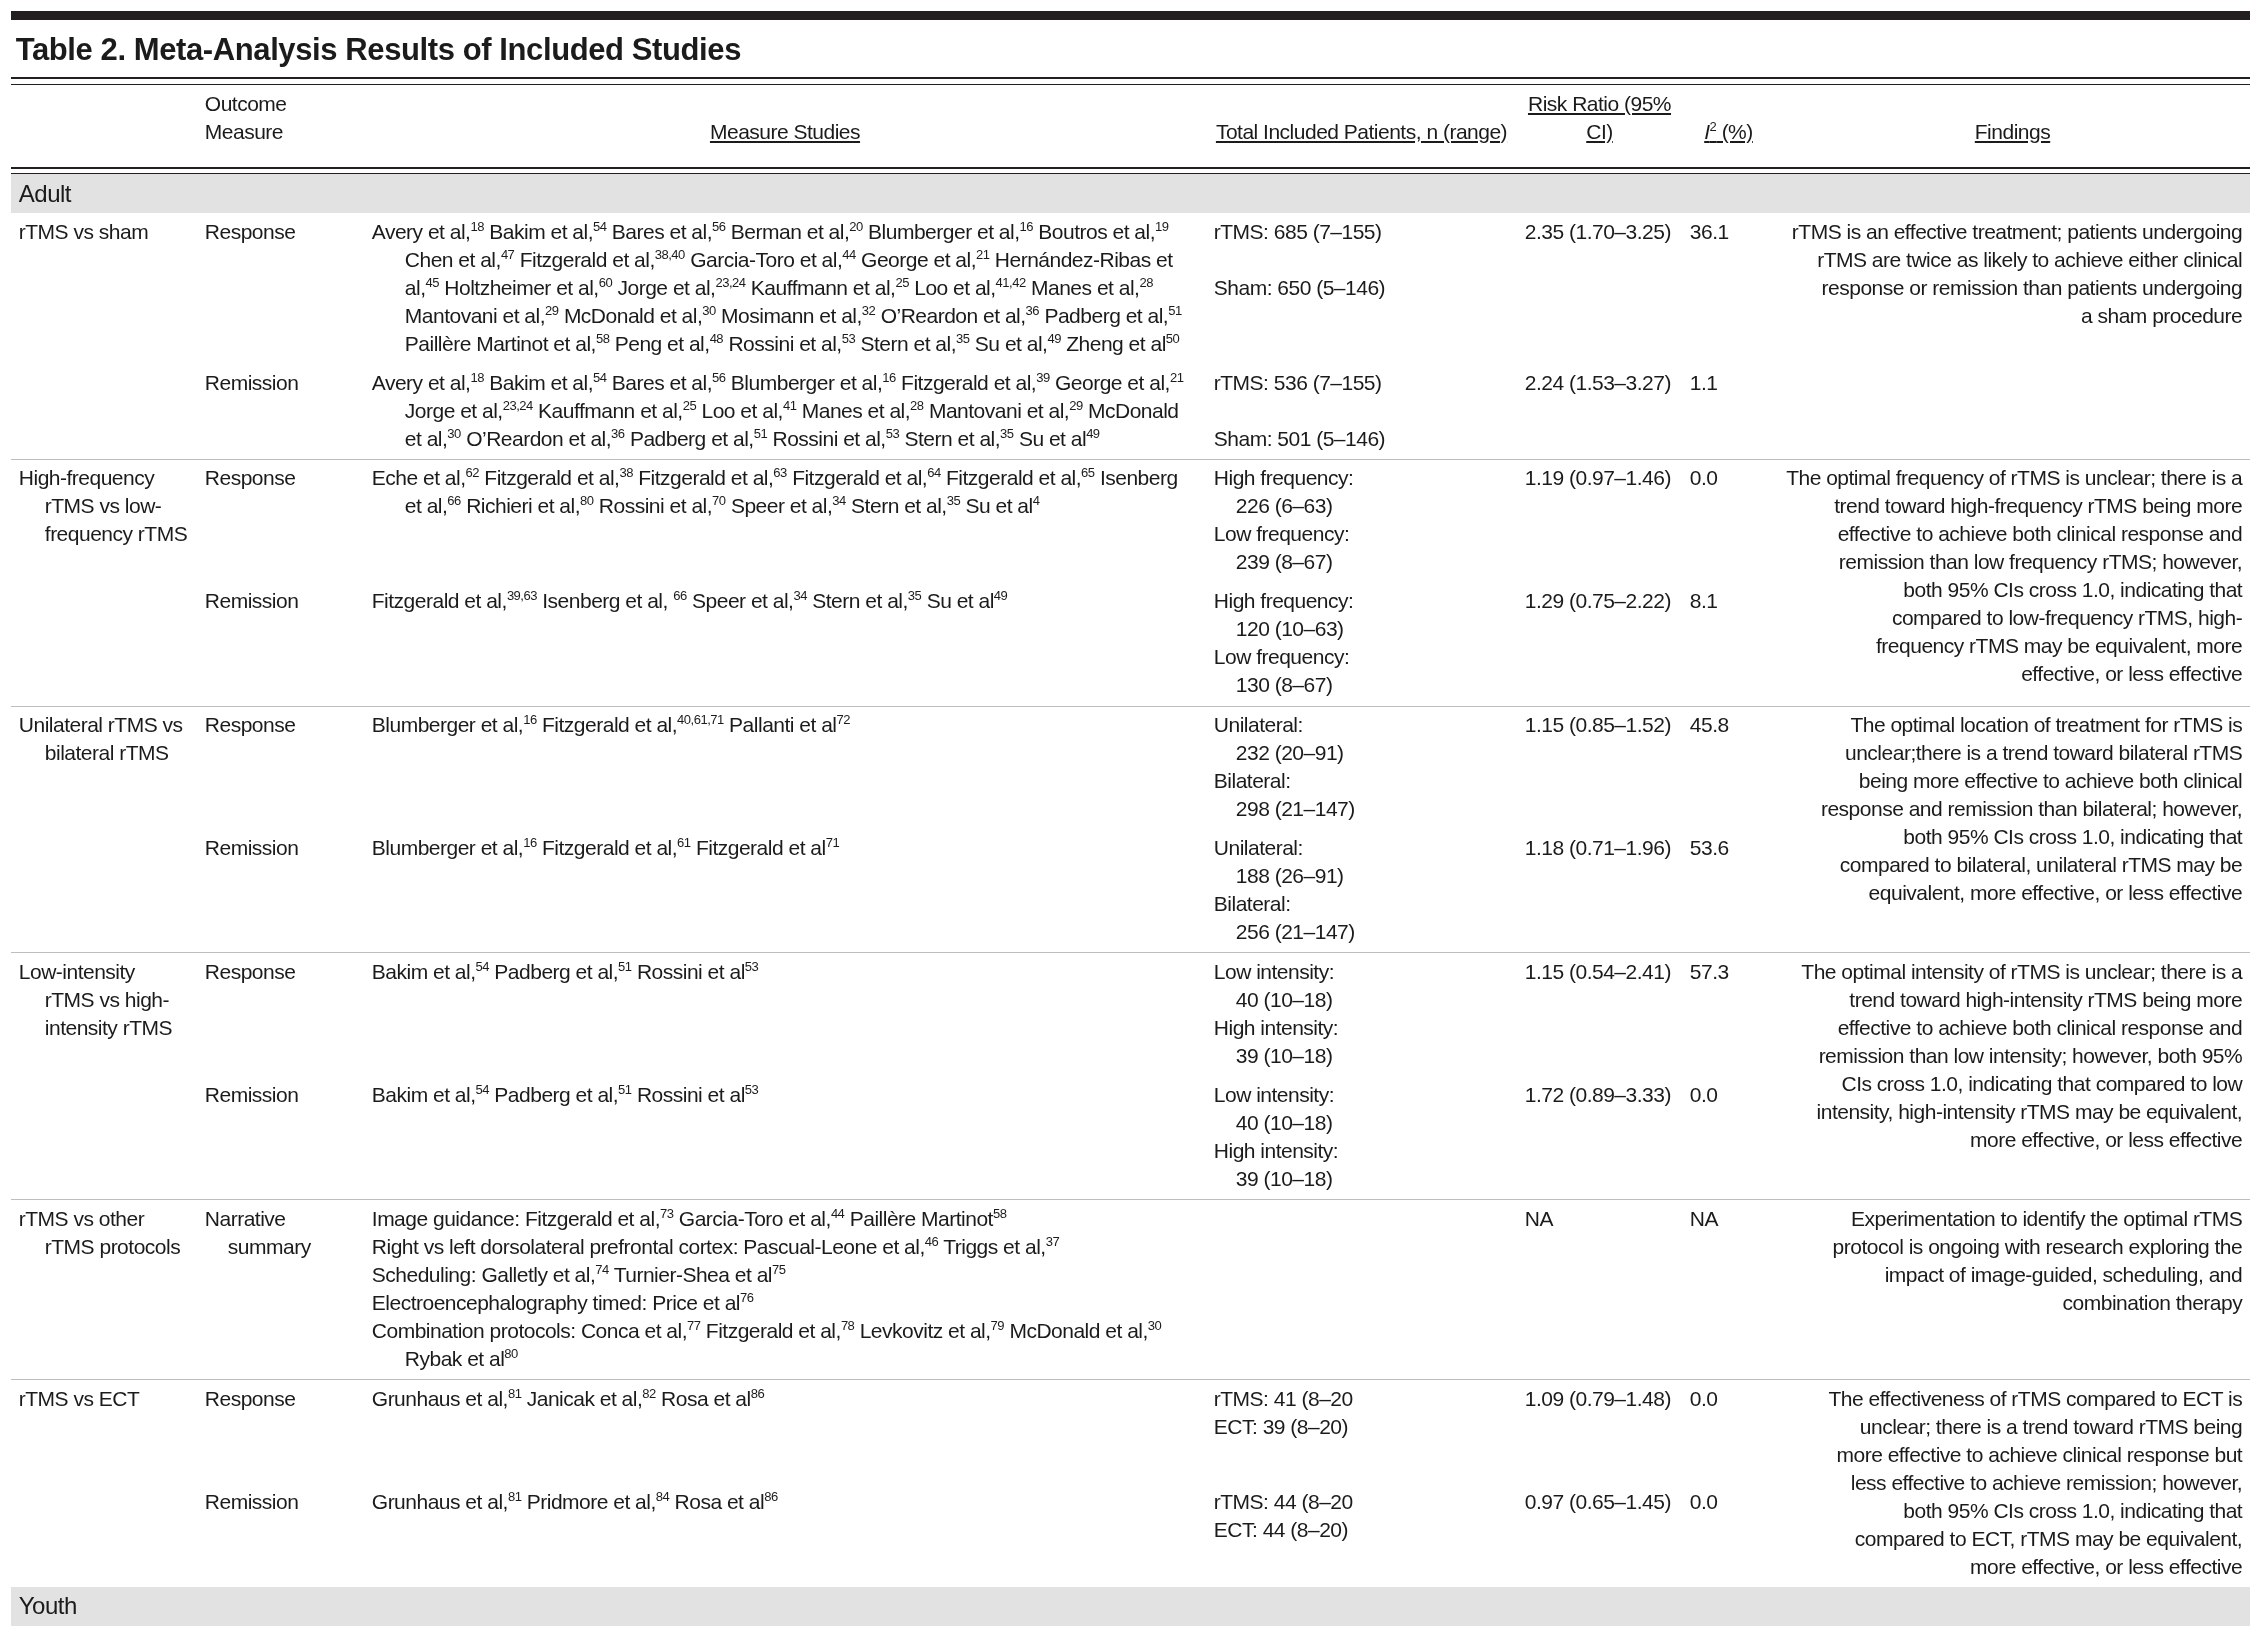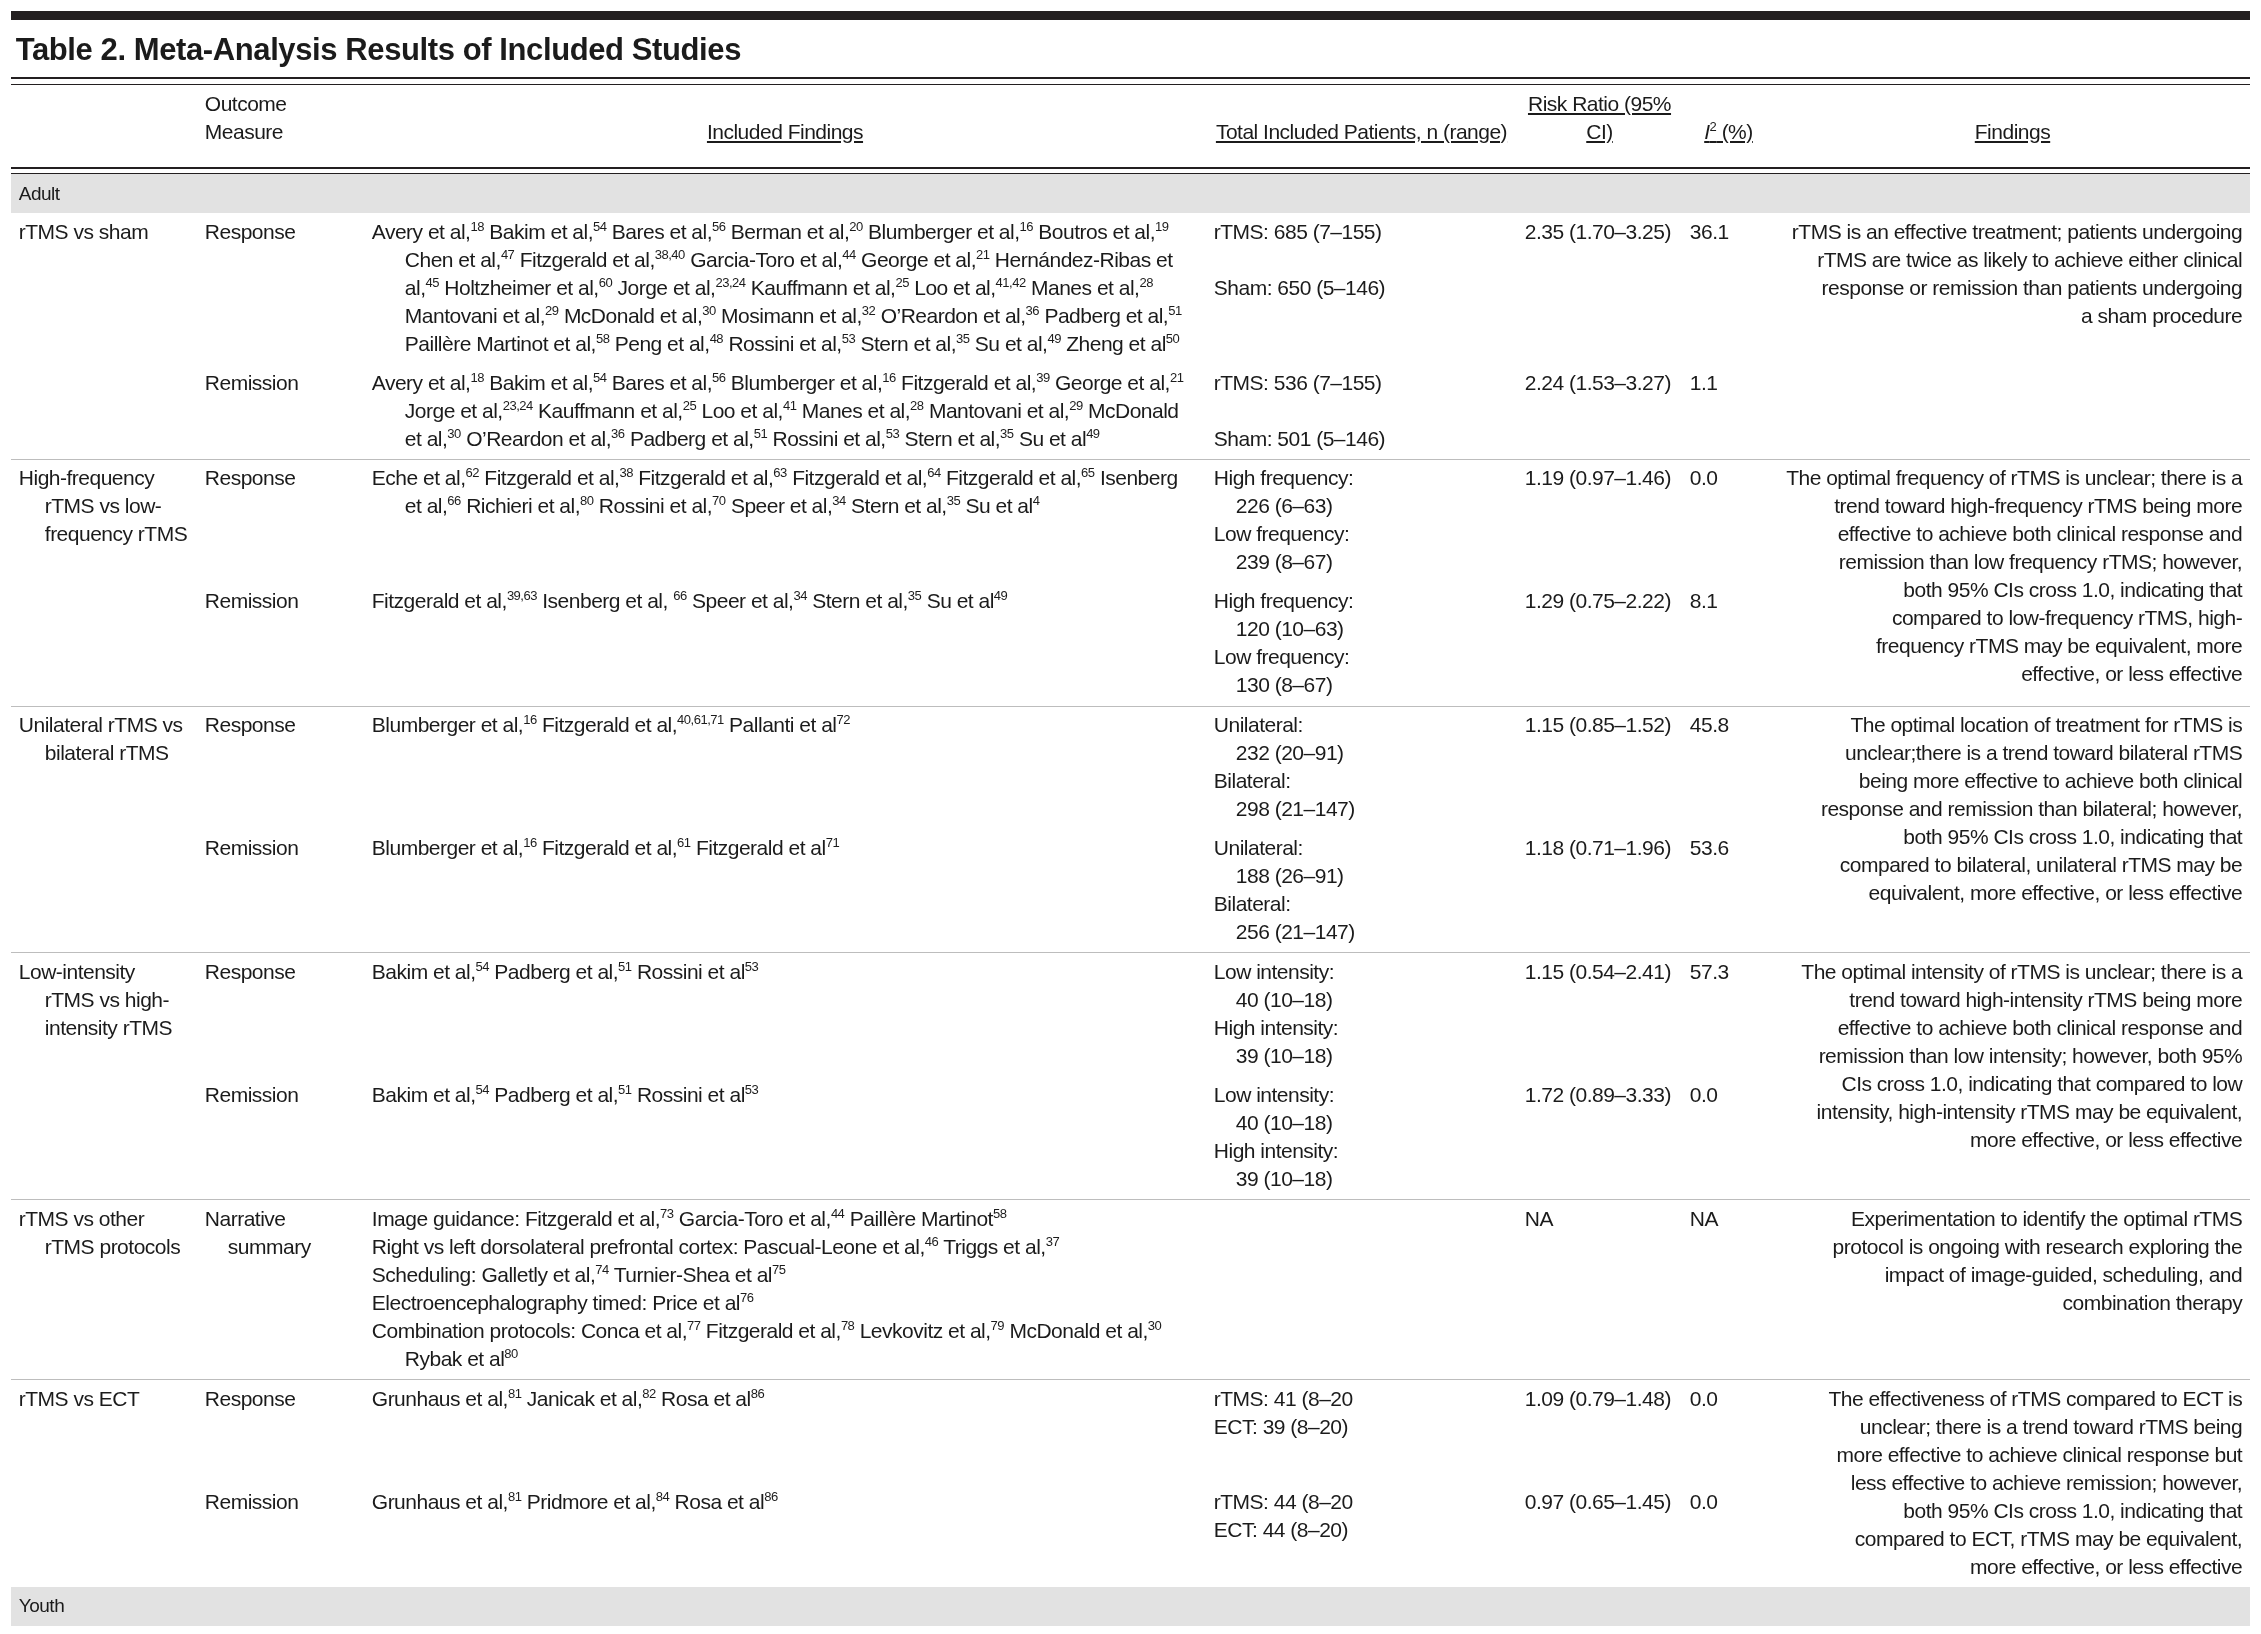--- a/index.html
+++ b/index.html
@@ -7,21 +7,21 @@
   .page{padding:11px 11px 23px 11px;}
   .top-bar{height:8.5px;background:#231f20;}
   .title{font-size:31px;font-weight:bold;letter-spacing:-0.4px;margin:12.4px 0 9.3px 4.7px;}
   .double-rule{border-top:2.3px solid #231f20;border-bottom:1.6px solid #231f20;height:4.7px;}
   table{width:100%;border-collapse:collapse;table-layout:fixed;font-size:21px;line-height:28px;letter-spacing:-0.5px;}
   col.c1{width:186px;} col.c2{width:167px;} col.c3{width:842px;} col.c4{width:311px;}
   col.c5{width:165px;} col.c6{width:93px;}
   th,td{vertical-align:top;text-align:left;font-weight:normal;padding:4.7px 7.8px 6.2px 7.8px;}
   thead th{vertical-align:bottom;padding-bottom:21px;}
   th.center{text-align:center;text-decoration:underline;}
-  .band td{background:#e2e2e2;font-size:19px;padding-top:5.4px;padding-bottom:5.4px;}
+  .band td{background:#e2e2e2;font-size:24px;padding-top:5.4px;padding-bottom:5.4px;}
   tr.section-start td{border-top:1.6px solid #bdbdbd;}
   sup{font-size:0.62em;line-height:0;}
   .comp{padding-left:26px;text-indent:-26px;}
   .out{padding-left:23px;text-indent:-23px;}
   .stud{padding-left:33px;text-indent:-33px;}
   .pat{padding-left:22px;text-indent:-22px;min-height:28px;}
   .find{padding-left:31px;text-indent:-31px;text-align:right;}
 </style>
 </head>
 <body>
@@ -38,21 +38,21 @@
         <col class="c3">
         <col class="c4">
         <col class="c5">
         <col class="c6">
         <col>
       </colgroup>
     <thead>
       <tr>
         <th></th>
         <th>Outcome Measure</th>
-        <th class="center">Included Findings</th>
+        <th class="center">Measure Studies</th>
         <th class="center">Total Included Patients, n (range)</th>
         <th class="center">Risk Ratio (95% CI)</th>
         <th class="center"><i>I</i><sup>2</sup> (%)</th>
         <th class="center">Findings</th>
       </tr>
     </thead>
   </table>
 
   <div class="double-rule"></div>
 

